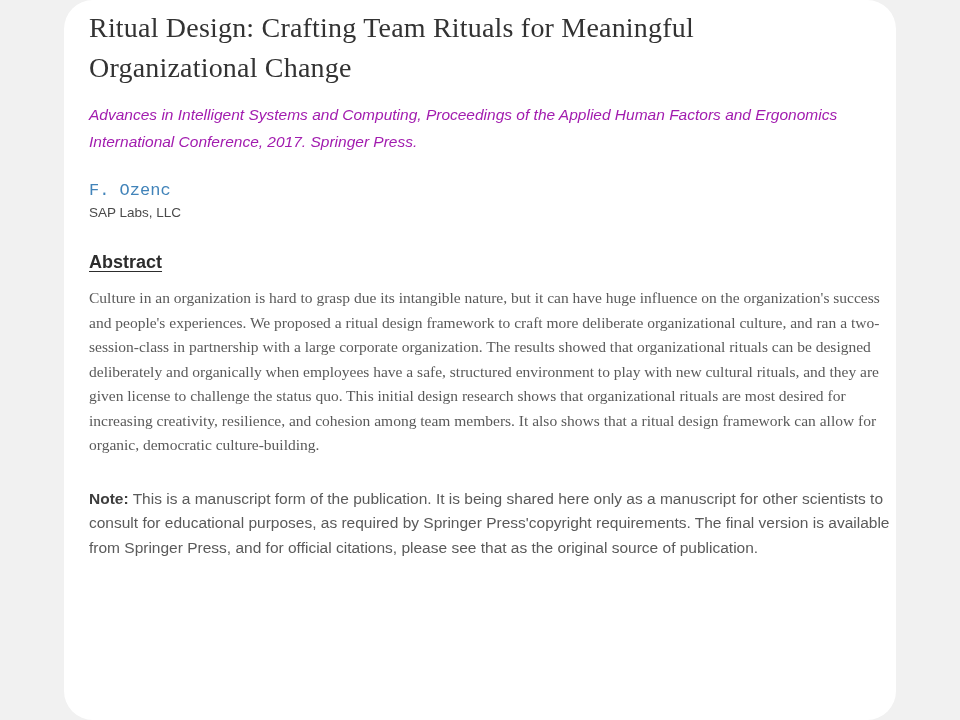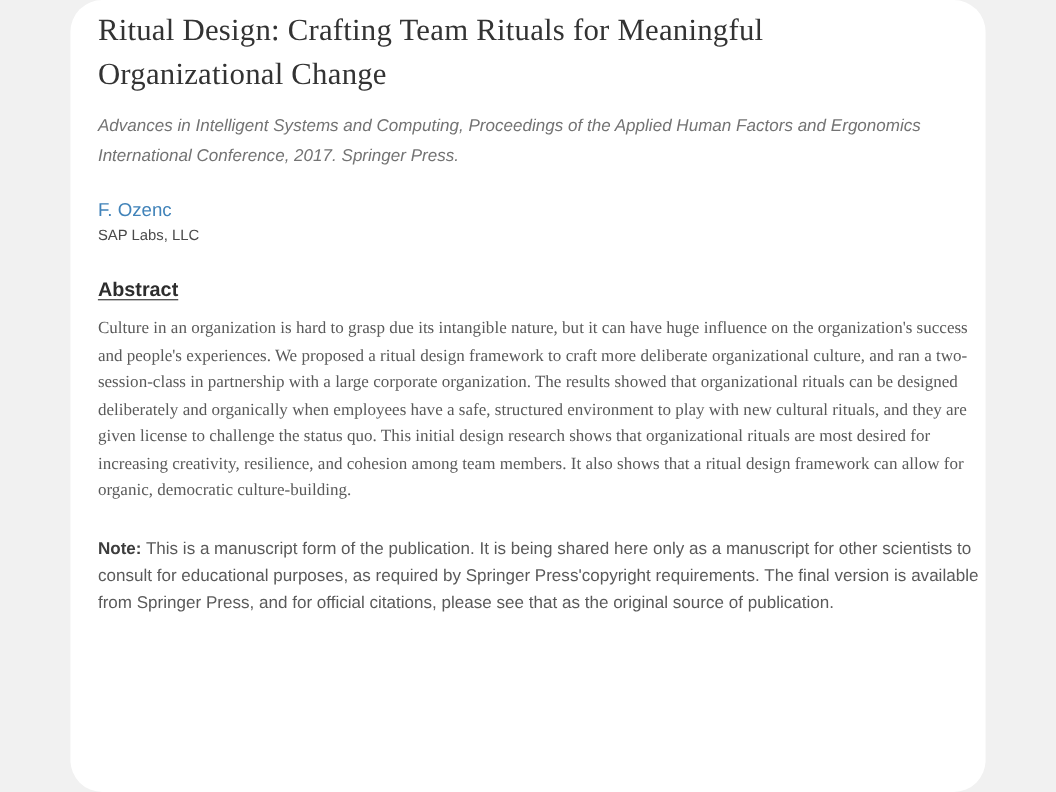--- a/index.html
+++ b/index.html
@@ -27,21 +27,21 @@
     font-weight: 400;
     letter-spacing: 0.2px;
     margin: 0;
     max-width: 760px;
   }
   .paper-subtitle {
     margin-top: 13px;
     font-style: italic;
     font-size: 15.5px;
     line-height: 27px;
-    color: #737373;
+    color: #a21caf;
     max-width: 812px;
   }
   .meta-row {
     margin-top: 20px;
     display: flex;
     align-items: center;
     font-size: 15px;
     color: #767676;
   }
   .meta-row .sep {
@@ -50,20 +50,21 @@
     font-size: 12px;
   }
   .author-block { margin-top: 0; }
   .author-name {
     display: inline-block;
     margin-top: 26px;
     font-size: 17px;
     color: #4183b9;
     text-decoration: none;
     cursor: pointer;
+    font-family: Liberation Mono, monospace;
   }
   .author-name.second { margin-top: 19px; }
   .author-affil {
     margin-top: 5px;
     font-size: 13.5px;
     color: #4a4a4a;
   }
   .date-written {
     margin-top: 24px;
     font-size: 15px;

